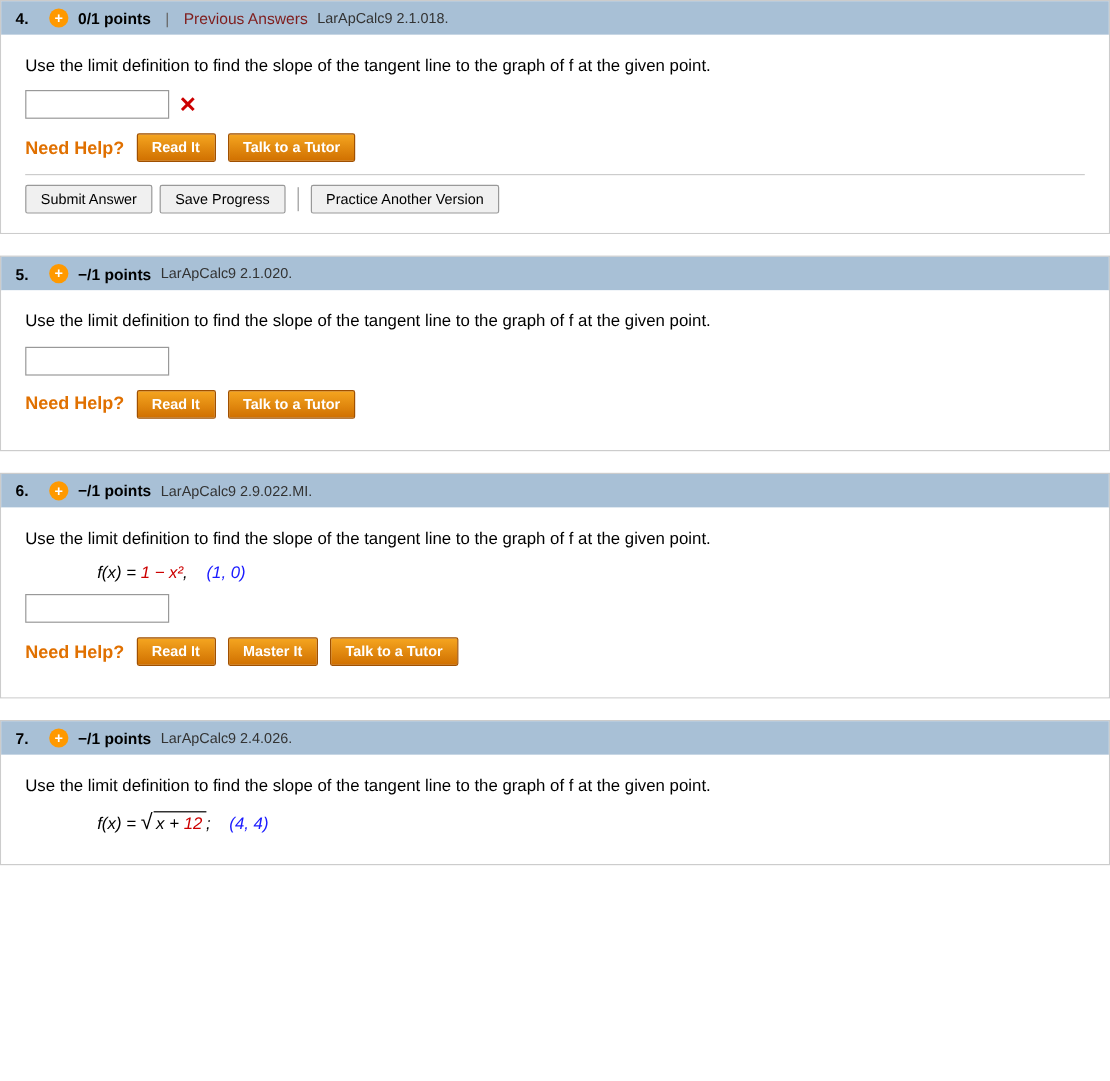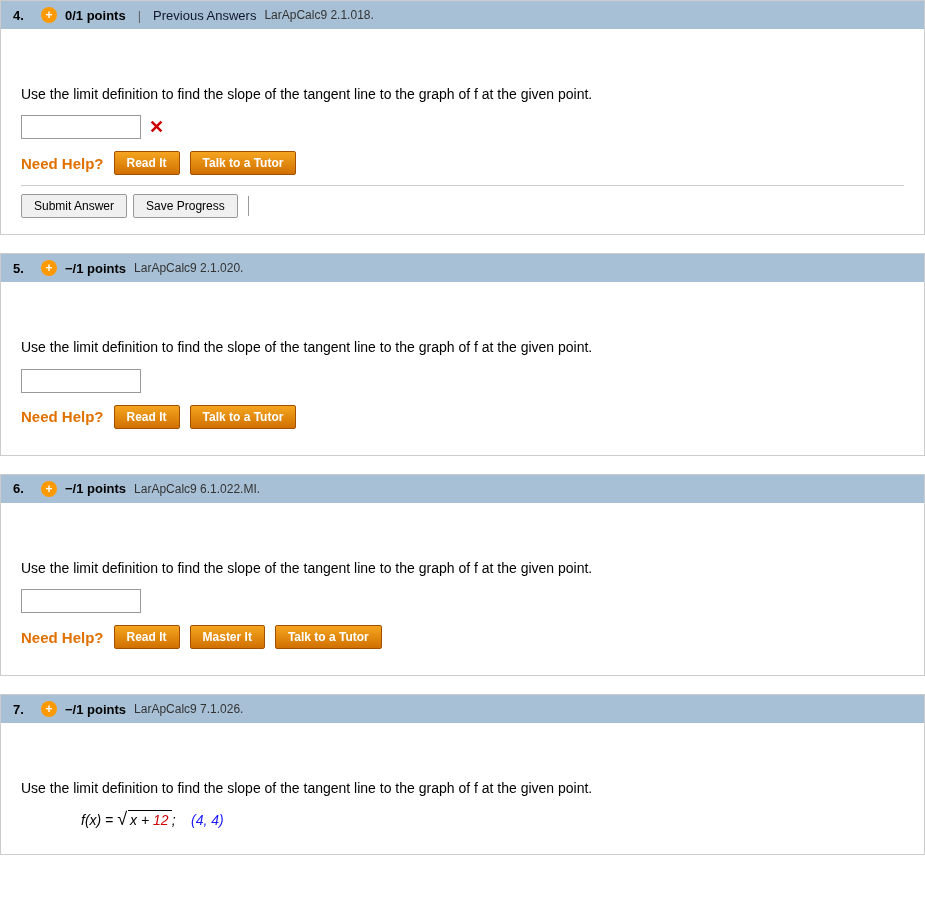--- a/index.html
+++ b/index.html
@@ -42,36 +42,35 @@
     .points-label {
       font-weight: bold;
       color: #000;
       text-align: center;
     }
     .separator {
       color: #666;
       margin: 0 4px;
     }
     .prev-answers-link {
-      color: #0f172a;
+      color: #7f1d1d;
       text-decoration: none;
       cursor: pointer;
     }
     .problem-id {
       color: #333;
       font-size: 12px;
     }
     .problem-body {
       padding: 14px 20px 16px 20px;
       background: #fff;
     }
     .problem-text {
       margin-bottom: 10px;
       line-height: 1.6;
-      margin-top: 40px;
     }
     .math-formula {
       font-style: italic;
       margin: 6px 0 10px 60px;
       font-size: 14px;
     }
     .math-red { color: #cc0000; }
     .math-blue { color: #1a1aff; }
     .answer-row {
       display: flex;
@@ -168,20 +167,21 @@
     </div>
     <div class="need-help-row">
       <span class="need-help-label">Need Help?</span>
       <button class="help-btn">Read It</button>
       <button class="help-btn">Talk to a Tutor</button>
     </div>
     <div class="action-row">
       <button class="action-btn">Submit Answer</button>
       <button class="action-btn">Save Progress</button>
       <div class="action-separator"></div>
+      <button class="action-btn">Practice Another Version</button>
     </div>
   </div>
 </div>
 
 <div class="problem-block">
   <div class="problem-header">
     <span class="problem-number">5.</span>
     <span class="plus-icon">+</span>
     <span class="points-label">−/1 points</span>
     <span class="problem-id">LarApCalc9 2.1.020.</span>
@@ -197,42 +197,46 @@
       <button class="help-btn">Talk to a Tutor</button>
     </div>
   </div>
 </div>
 
 <div class="problem-block">
   <div class="problem-header">
     <span class="problem-number">6.</span>
     <span class="plus-icon">+</span>
     <span class="points-label">−/1 points</span>
-    <span class="problem-id">LarApCalc9 6.1.022.MI.</span>
-  </div>
-  <div class="problem-body">
-    <div class="problem-text">Use the limit definition to find the slope of the tangent line to the graph of f at the given point.</div>
+    <span class="problem-id">LarApCalc9 2.9.022.MI.</span>
+  </div>
+  <div class="problem-body">
+    <div class="problem-text">Use the limit definition to find the slope of the tangent line to the graph of f at the given point.</div>
+    <div class="math-formula">
+      <em>f</em>(<em>x</em>) = <span class="math-red">1 − x²</span>,&nbsp;&nbsp;&nbsp;
+      <span class="math-blue">(1, 0)</span>
+    </div>
     <div class="answer-row">
       <input type="text" class="answer-input" style="">
     </div>
     <div class="need-help-row">
       <span class="need-help-label">Need Help?</span>
       <button class="help-btn">Read It</button>
       <button class="help-btn">Master It</button>
       <button class="help-btn">Talk to a Tutor</button>
     </div>
   </div>
 </div>
 
 <div class="problem-block">
   <div class="problem-header">
     <span class="problem-number">7.</span>
     <span class="plus-icon">+</span>
     <span class="points-label">−/1 points</span>
-    <span class="problem-id">LarApCalc9 7.1.026.</span>
+    <span class="problem-id">LarApCalc9 2.4.026.</span>
   </div>
   <div class="problem-body">
     <div class="problem-text">Use the limit definition to find the slope of the tangent line to the graph of f at the given point.</div>
     <div class="math-formula">
       <em>f</em>(<em>x</em>) =
       <span class="sqrt-wrap">
         <span class="sqrt-symbol">√</span>
         <span class="sqrt-content">
           <em>x</em> + <span class="math-red">12</span>
         </span>

